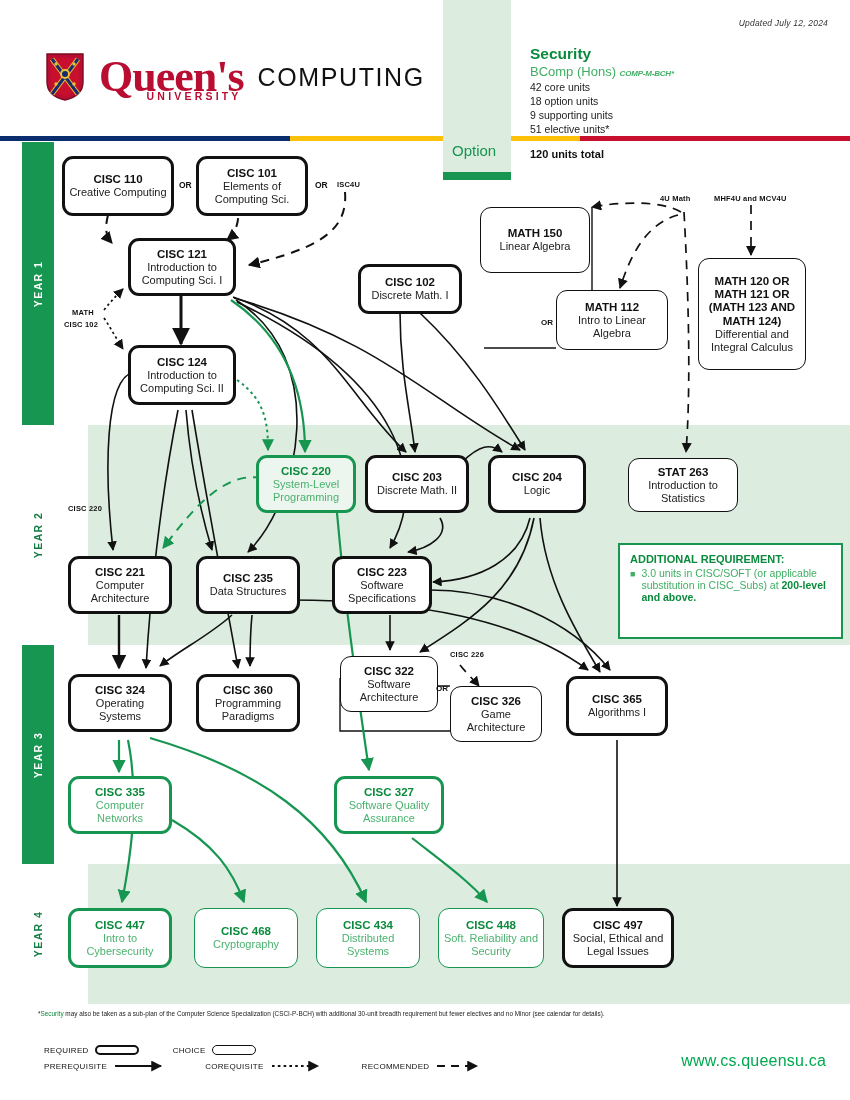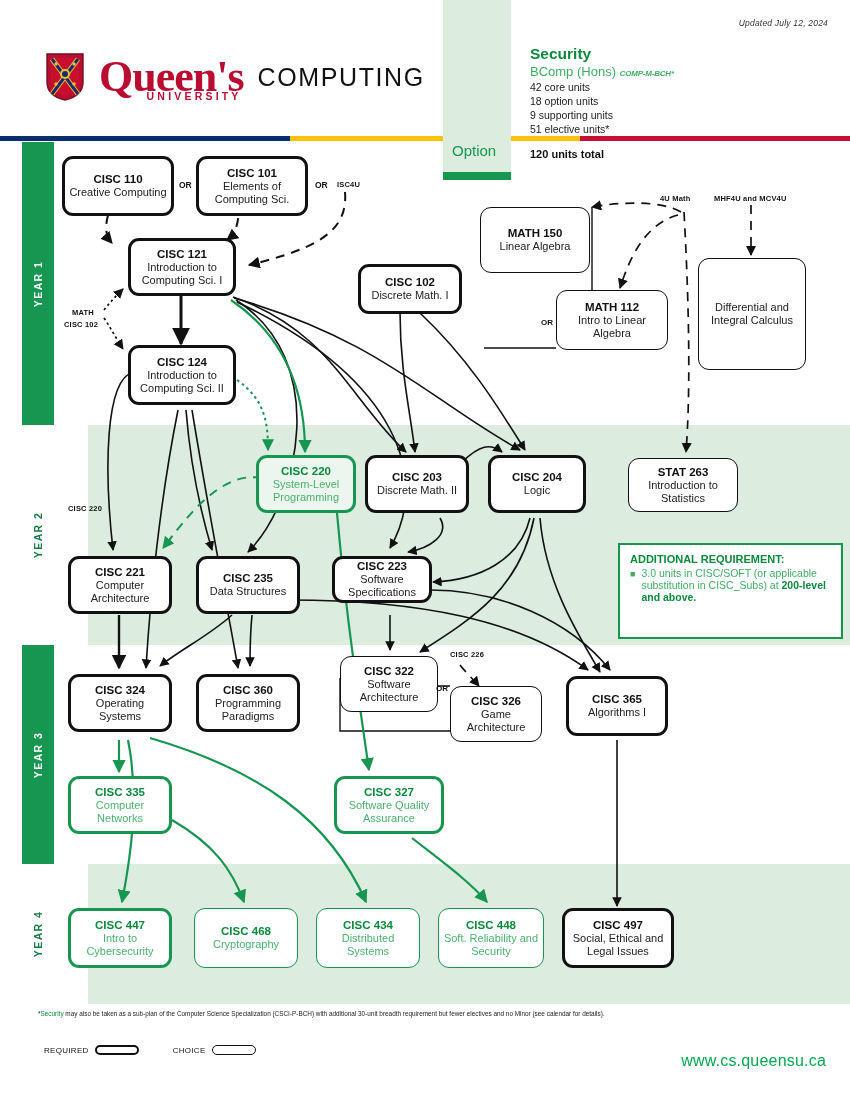--- a/index.html
+++ b/index.html
@@ -287,20 +287,21 @@
   <div class="code">MATH 150</div>
   <div class="name">Linear Algebra</div>
   </div>
 
 <div class="box choice" style="left:556px;top:290px;width:112px;height:60px;">
   <div class="code">MATH 112</div>
   <div class="name">Intro to Linear Algebra</div>
   </div>
 
 <div class="box choice" style="left:698px;top:258px;width:108px;height:112px;">
+  <div class="code">MATH 120 OR MATH 121 OR (MATH 123 AND MATH 124)</div>
   <div class="name">Differential and Integral Calculus</div>
   </div>
 
 <div class="box g req" style="left:256px;top:455px;width:100px;height:58px;background:#ECF6EE;">
   <div class="code">CISC 220</div>
   <div class="name">System-Level Programming</div>
   </div>
 
 <div class="box req" style="left:365px;top:455px;width:104px;height:58px;">
   <div class="code">CISC 203</div>
@@ -320,21 +321,21 @@
 <div class="box req" style="left:68px;top:556px;width:104px;height:58px;">
   <div class="code">CISC 221</div>
   <div class="name">Computer Architecture</div>
   </div>
 
 <div class="box req" style="left:196px;top:556px;width:104px;height:58px;">
   <div class="code">CISC 235</div>
   <div class="name">Data Structures</div>
   </div>
 
-<div class="box req" style="left:332px;top:556px;width:100px;height:47px;">
+<div class="box req" style="left:332px;top:556px;width:100px;height:58px;">
   <div class="code">CISC 223</div>
   <div class="name">Software Specifications</div>
   </div>
 
 <div class="box req" style="left:68px;top:674px;width:104px;height:58px;">
   <div class="code">CISC 324</div>
   <div class="name">Operating Systems</div>
   </div>
 
 <div class="box req" style="left:196px;top:674px;width:104px;height:58px;">
@@ -415,15 +416,36 @@
 <div class="abs" id="footnote"><span>*</span><span class="hl">Security</span><span> may also be taken as a sub-plan of the Computer Science Specialization (CSCI-P-BCH) with additional 30-unit breadth requirement but fewer electives and no Minor (see calendar for details).</span></div>
 
 <div class="abs" id="legend">
   <div class="row">
     <span class="lbl">REQUIRED</span>
     <span class="pill"></span>
     <span class="gap"></span>
     <span class="lbl">CHOICE</span>
     <span class="pill thin"></span>
   </div>
+  <div class="row">
+    <span class="lbl">PREREQUISITE</span>
+    <svg width="58" height="12">
+        <defs>
+          <marker id="l1" markerWidth="7" markerHeight="7" refX="5.4" refY="3" orient="auto">
+            <path d="M0,0 L6,3 L0,6 z" fill="#111"></path>
+          </marker>
+        </defs>
+        <line x1="2" y1="6" x2="48" y2="6" stroke="#111" stroke-width="1.8" marker-end="url(#l1)"></line>
+      </svg>
+    <span class="gap"></span>
+    <span class="lbl">COREQUISITE</span>
+    <svg width="58" height="12">
+        <line x1="2" y1="6" x2="48" y2="6" stroke="#111" stroke-width="1.8" stroke-dasharray="2.6 3.2" marker-end="url(#l1)"></line>
+      </svg>
+    <span class="gap"></span>
+    <span class="lbl">RECOMMENDED</span>
+    <svg width="52" height="12">
+        <line x1="2" y1="6" x2="42" y2="6" stroke="#111" stroke-width="1.8" stroke-dasharray="8 6" marker-end="url(#l1)"></line>
+      </svg>
+  </div>
 </div>
 
 <div class="abs" id="url">www.cs.queensu.ca</div>
 
 </body></html>

